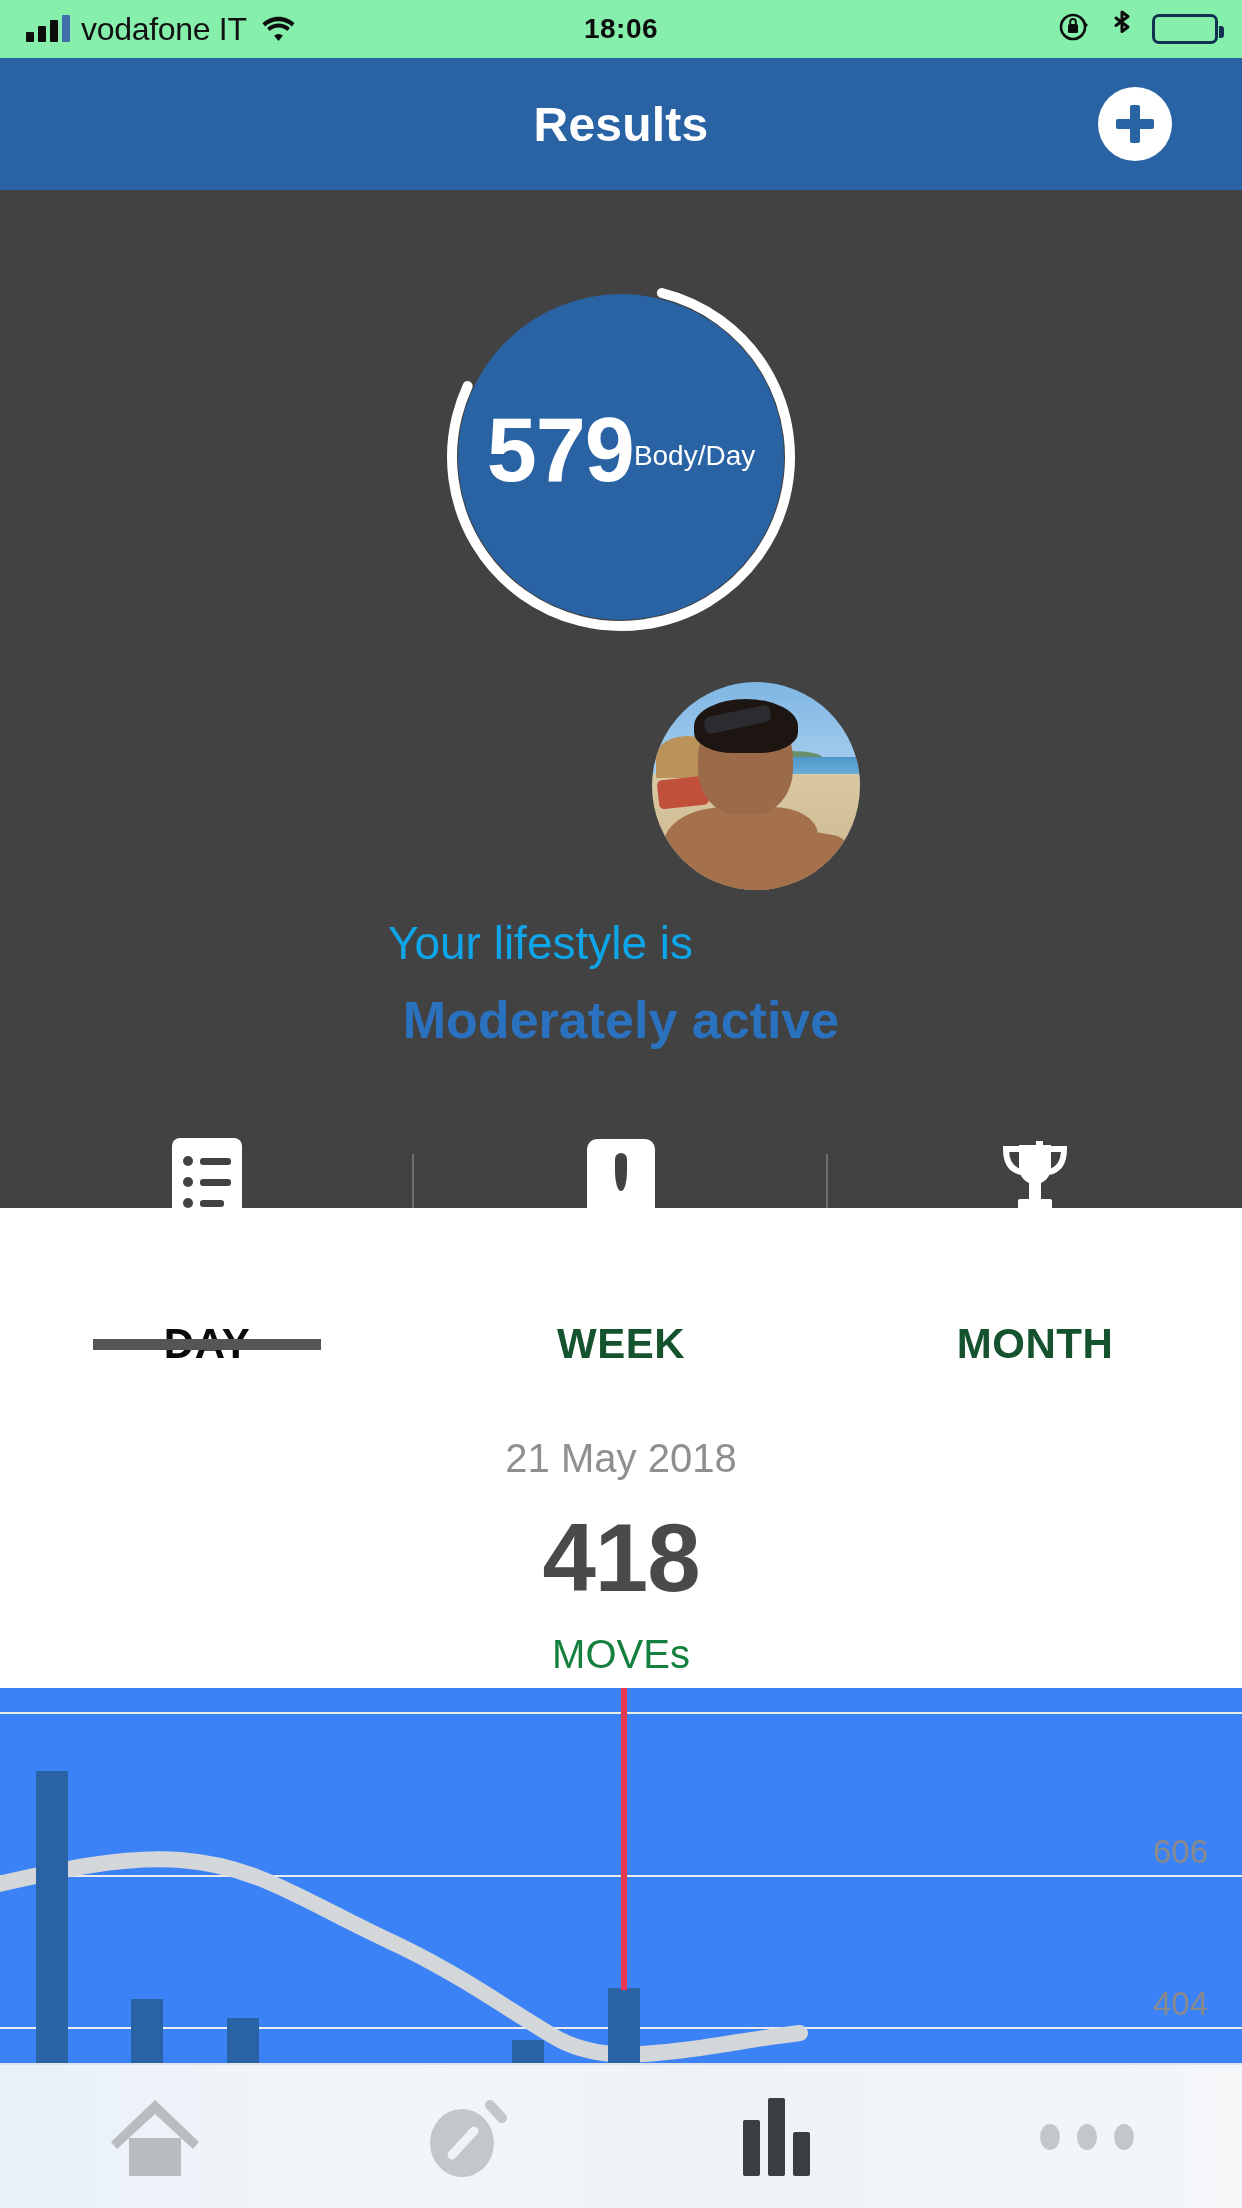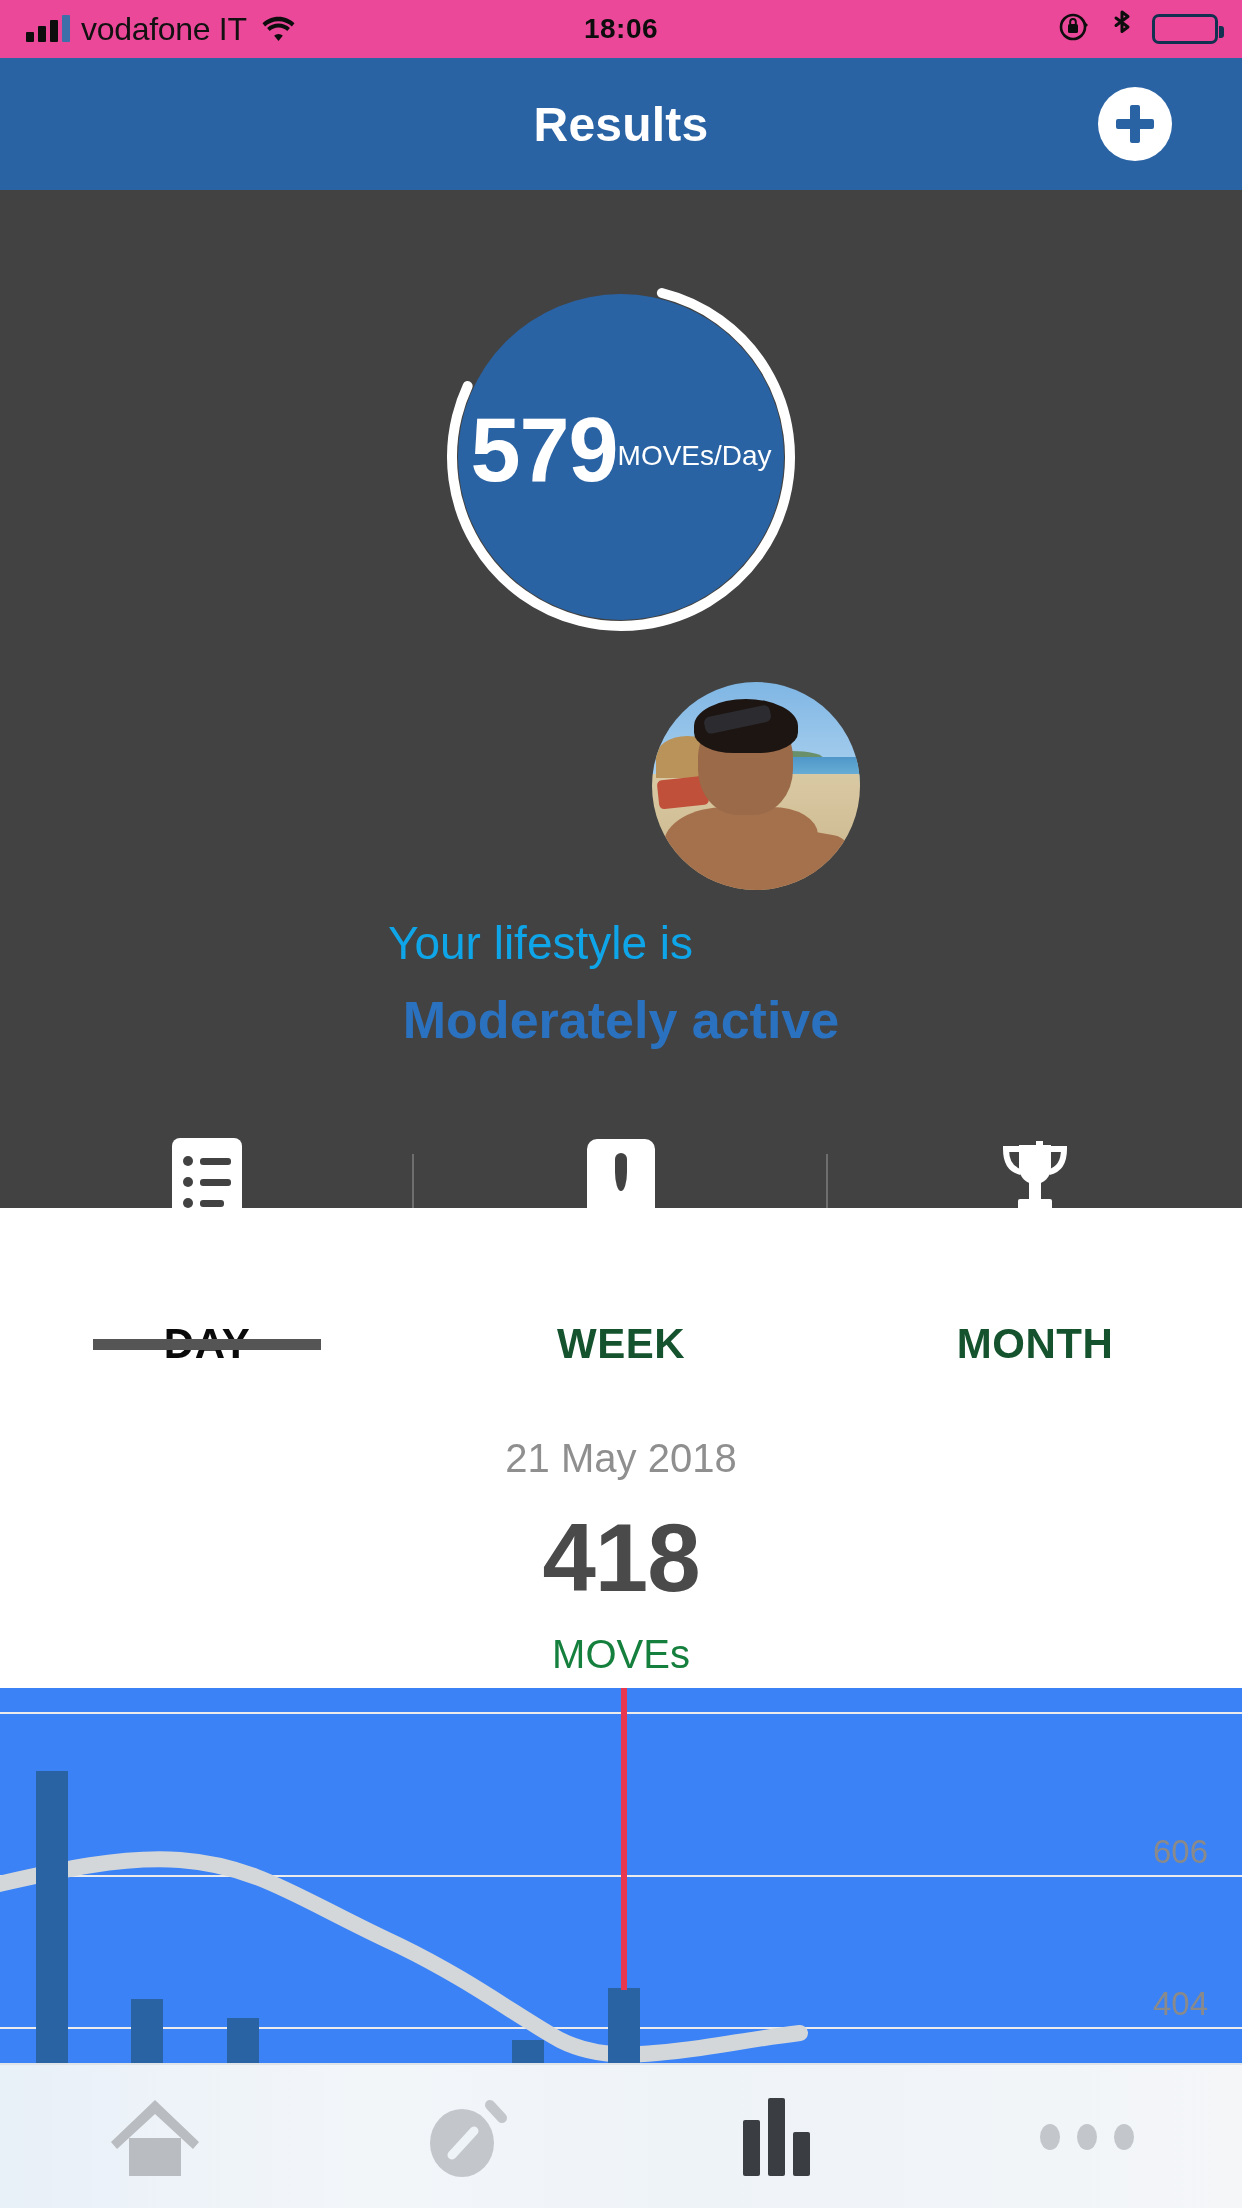--- a/index.html
+++ b/index.html
@@ -7,21 +7,21 @@
   body {
     font-family:"Liberation Sans", sans-serif;
     background:#ffffff;
     overflow:hidden;
     position:relative;
   }
 
   
   .statusbar{
     position:absolute; top:0; left:0; width:1242px; height:58px;
-    background:#ec4899;
+    background:#86efac;
     display:flex; align-items:center;
   }
   .sb-left{ display:flex; align-items:center; gap:11px; padding-left:26px; width:430px; }
   .sb-bars{ display:flex; align-items:flex-end; gap:4px; height:26px; }
   .sb-bars i{ display:block; width:8px; background:#0d0d0d; border-radius:1px; }
   .sb-bars i:nth-child(1){ height:10px; }
   .sb-bars i:nth-child(2){ height:16px; }
   .sb-bars i:nth-child(3){ height:22px; }
   .sb-bars i:nth-child(4){ height:27px; background:#3f6fa8; }
   .carrier{ font-size:32px; color:#111; letter-spacing:-0.3px; }
@@ -234,21 +234,21 @@
 
 <div class="hero">
 
   <div class="ring-wrap">
     <div class="ring-disc"></div>
     <svg width="354" height="354" viewBox="0 0 354 354">
       <circle cx="177" cy="177" r="169" fill="none" stroke="#ffffff" stroke-width="10" stroke-linecap="round" stroke-dasharray="828 1062" transform="rotate(-76 177 177)"></circle>
     </svg>
     <div class="ring-text">
       <div class="ring-num">579</div>
-      <div class="ring-unit">MOVEs/Day</div>
+      <div class="ring-unit">Body/Day</div>
     </div>
   </div>
 
   <div class="avatar">
     <span class="sky"></span>
       <span class="hills"></span>
       <span class="sea"></span>
     <span class="sand"></span>
       <span class="umb"></span>
       <span class="chair"></span>

